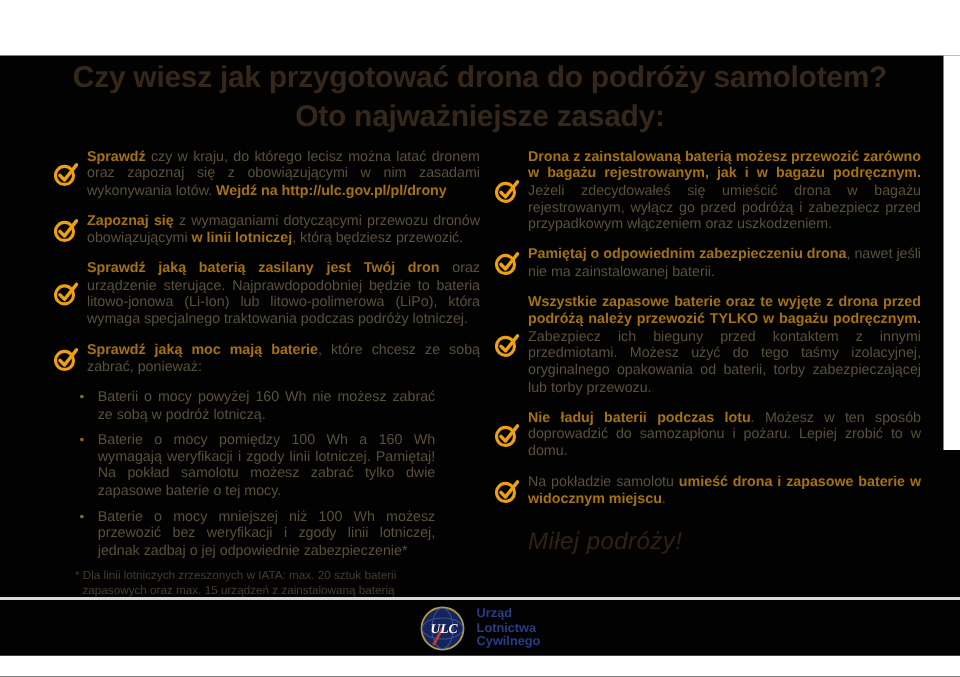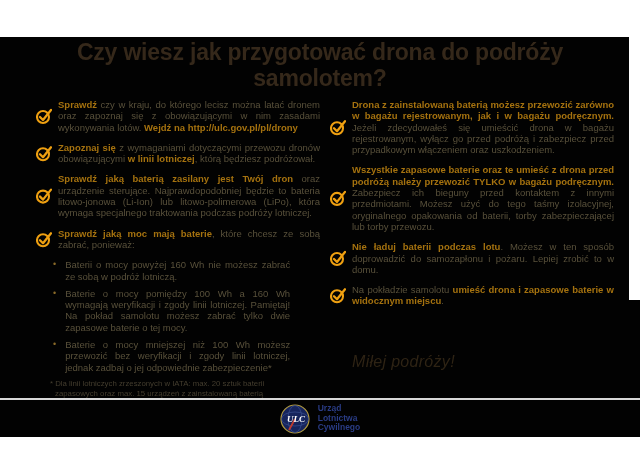--- a/index.html
+++ b/index.html
@@ -7,21 +7,21 @@
     width:640px;height:451px;position:relative;overflow:hidden;
     background:#ffffff;
     font-family:"Liberation Sans", sans-serif;
   }
   .black-board{position:absolute;left:0;top:37px;width:640px;height:400px;background:#020202;}
   .white-notch{position:absolute;left:629px;top:37px;width:11px;height:263px;background:#ffffff;}
   .divider{position:absolute;left:0;top:398px;width:640px;height:2px;background:#d8d8d8;}
 
   .title{
     position:absolute;left:20px;top:39px;width:600px;
-    text-align:center;font-weight:700;font-size:23px;line-height:26px;
+    text-align:center;font-weight:700;font-size:20px;line-height:26px;
     color:#35281a;letter-spacing:-0.2px;
   }
 
   .col{position:absolute;top:99px;}
   .col-left{left:36px;width:284px;}
   .col-right{left:330px;width:284px;}
 
   .item{display:flex;margin-bottom:9px;}
   .check{flex:0 0 16px;margin-right:6px;margin-top:0px;}
   .item-text{
@@ -58,36 +58,37 @@
   }
 </style>
 </head>
 <body>
 
 <div class="black-board"></div>
 <div class="white-notch"></div>
 
 <div class="title">
   <div>Czy wiesz jak przygotować drona do podróży samolotem?</div>
+  <div>Oto najważniejsze zasady:</div>
 </div>
 
 <div class="col col-left">
   <div class="item">
     <svg class="check" viewBox="0 0 16 16">
       <circle cx="7" cy="9" r="6" fill="none" stroke="#efa011" stroke-width="2.1"></circle>
       <path d="M4 9 L7 12 L15 2" fill="none" stroke="#efa011" stroke-width="2.3" stroke-linecap="round" stroke-linejoin="round"></path>
     </svg>
     <div class="item-text"><span class="seg-bold">Sprawdź</span><span> czy w kraju, do którego lecisz można latać dronem oraz zapoznaj się z obowiązującymi w nim zasadami wykonywania lotów. </span><span class="seg-bold">Wejdź na http://ulc.gov.pl/pl/drony</span></div>
   </div>
   <div class="item">
     <svg class="check" viewBox="0 0 16 16">
       <circle cx="7" cy="9" r="6" fill="none" stroke="#efa011" stroke-width="2.1"></circle>
       <path d="M4 9 L7 12 L15 2" fill="none" stroke="#efa011" stroke-width="2.3" stroke-linecap="round" stroke-linejoin="round"></path>
     </svg>
-    <div class="item-text"><span class="seg-bold">Zapoznaj się</span><span> z wymaganiami dotyczącymi przewozu dronów obowiązującymi </span><span class="seg-bold">w linii lotniczej</span><span>, którą będziesz podróżował.</span></div>
+    <div class="item-text"><span class="seg-bold">Zapoznaj się</span><span> z wymaganiami dotyczącymi przewozu dronów obowiązującymi </span><span class="seg-bold">w linii lotniczej</span><span>, którą będziesz przewozić.</span></div>
   </div>
   <div class="item">
     <svg class="check" viewBox="0 0 16 16">
       <circle cx="7" cy="9" r="6" fill="none" stroke="#efa011" stroke-width="2.1"></circle>
       <path d="M4 9 L7 12 L15 2" fill="none" stroke="#efa011" stroke-width="2.3" stroke-linecap="round" stroke-linejoin="round"></path>
     </svg>
     <div class="item-text"><span class="seg-bold">Sprawdź jaką baterią zasilany jest Twój dron</span><span> oraz urządzenie sterujące. Najprawdopodobniej będzie to bateria litowo-jonowa (Li-Ion) lub litowo-polimerowa (LiPo), która wymaga specjalnego traktowania podczas podróży lotniczej.</span></div>
   </div>
   <div class="item">
     <svg class="check" viewBox="0 0 16 16">
@@ -118,21 +119,28 @@
       <circle cx="7" cy="9" r="6" fill="none" stroke="#efa011" stroke-width="2.1"></circle>
       <path d="M4 9 L7 12 L15 2" fill="none" stroke="#efa011" stroke-width="2.3" stroke-linecap="round" stroke-linejoin="round"></path>
     </svg>
     <div class="item-text"><span class="seg-bold">Drona z zainstalowaną baterią możesz przewozić zarówno w bagażu rejestrowanym, jak i w bagażu podręcznym.</span><span> Jeżeli zdecydowałeś się umieścić drona w bagażu rejestrowanym, wyłącz go przed podróżą i zabezpiecz przed przypadkowym włączeniem oraz uszkodzeniem.</span></div>
   </div>
   <div class="item">
     <svg class="check" viewBox="0 0 16 16">
       <circle cx="7" cy="9" r="6" fill="none" stroke="#efa011" stroke-width="2.1"></circle>
       <path d="M4 9 L7 12 L15 2" fill="none" stroke="#efa011" stroke-width="2.3" stroke-linecap="round" stroke-linejoin="round"></path>
     </svg>
-    <div class="item-text"><span class="seg-bold">Wszystkie zapasowe baterie oraz te umieść z drona przed podróżą należy przewozić TYLKO w bagażu podręcznym.</span><span> Zabezpiecz ich bieguny przed kontaktem z innymi przedmiotami. Możesz użyć do tego taśmy izolacyjnej, oryginalnego opakowania od baterii, torby zabezpieczającej lub torby przewozu.</span></div>
+    <div class="item-text"><span class="seg-bold">Pamiętaj o odpowiednim zabezpieczeniu drona</span><span>, nawet jeśli nie ma zainstalowanej baterii.</span></div>
+  </div>
+  <div class="item">
+    <svg class="check" viewBox="0 0 16 16">
+      <circle cx="7" cy="9" r="6" fill="none" stroke="#efa011" stroke-width="2.1"></circle>
+      <path d="M4 9 L7 12 L15 2" fill="none" stroke="#efa011" stroke-width="2.3" stroke-linecap="round" stroke-linejoin="round"></path>
+    </svg>
+    <div class="item-text"><span class="seg-bold">Wszystkie zapasowe baterie oraz te wyjęte z drona przed podróżą należy przewozić TYLKO w bagażu podręcznym.</span><span> Zabezpiecz ich bieguny przed kontaktem z innymi przedmiotami. Możesz użyć do tego taśmy izolacyjnej, oryginalnego opakowania od baterii, torby zabezpieczającej lub torby przewozu.</span></div>
   </div>
   <div class="item">
     <svg class="check" viewBox="0 0 16 16">
       <circle cx="7" cy="9" r="6" fill="none" stroke="#efa011" stroke-width="2.1"></circle>
       <path d="M4 9 L7 12 L15 2" fill="none" stroke="#efa011" stroke-width="2.3" stroke-linecap="round" stroke-linejoin="round"></path>
     </svg>
     <div class="item-text"><span class="seg-bold">Nie ładuj baterii podczas lotu</span><span>. Możesz w ten sposób doprowadzić do samozapłonu i pożaru. Lepiej zrobić to w domu.</span></div>
   </div>
   <div class="item">
     <svg class="check" viewBox="0 0 16 16">

